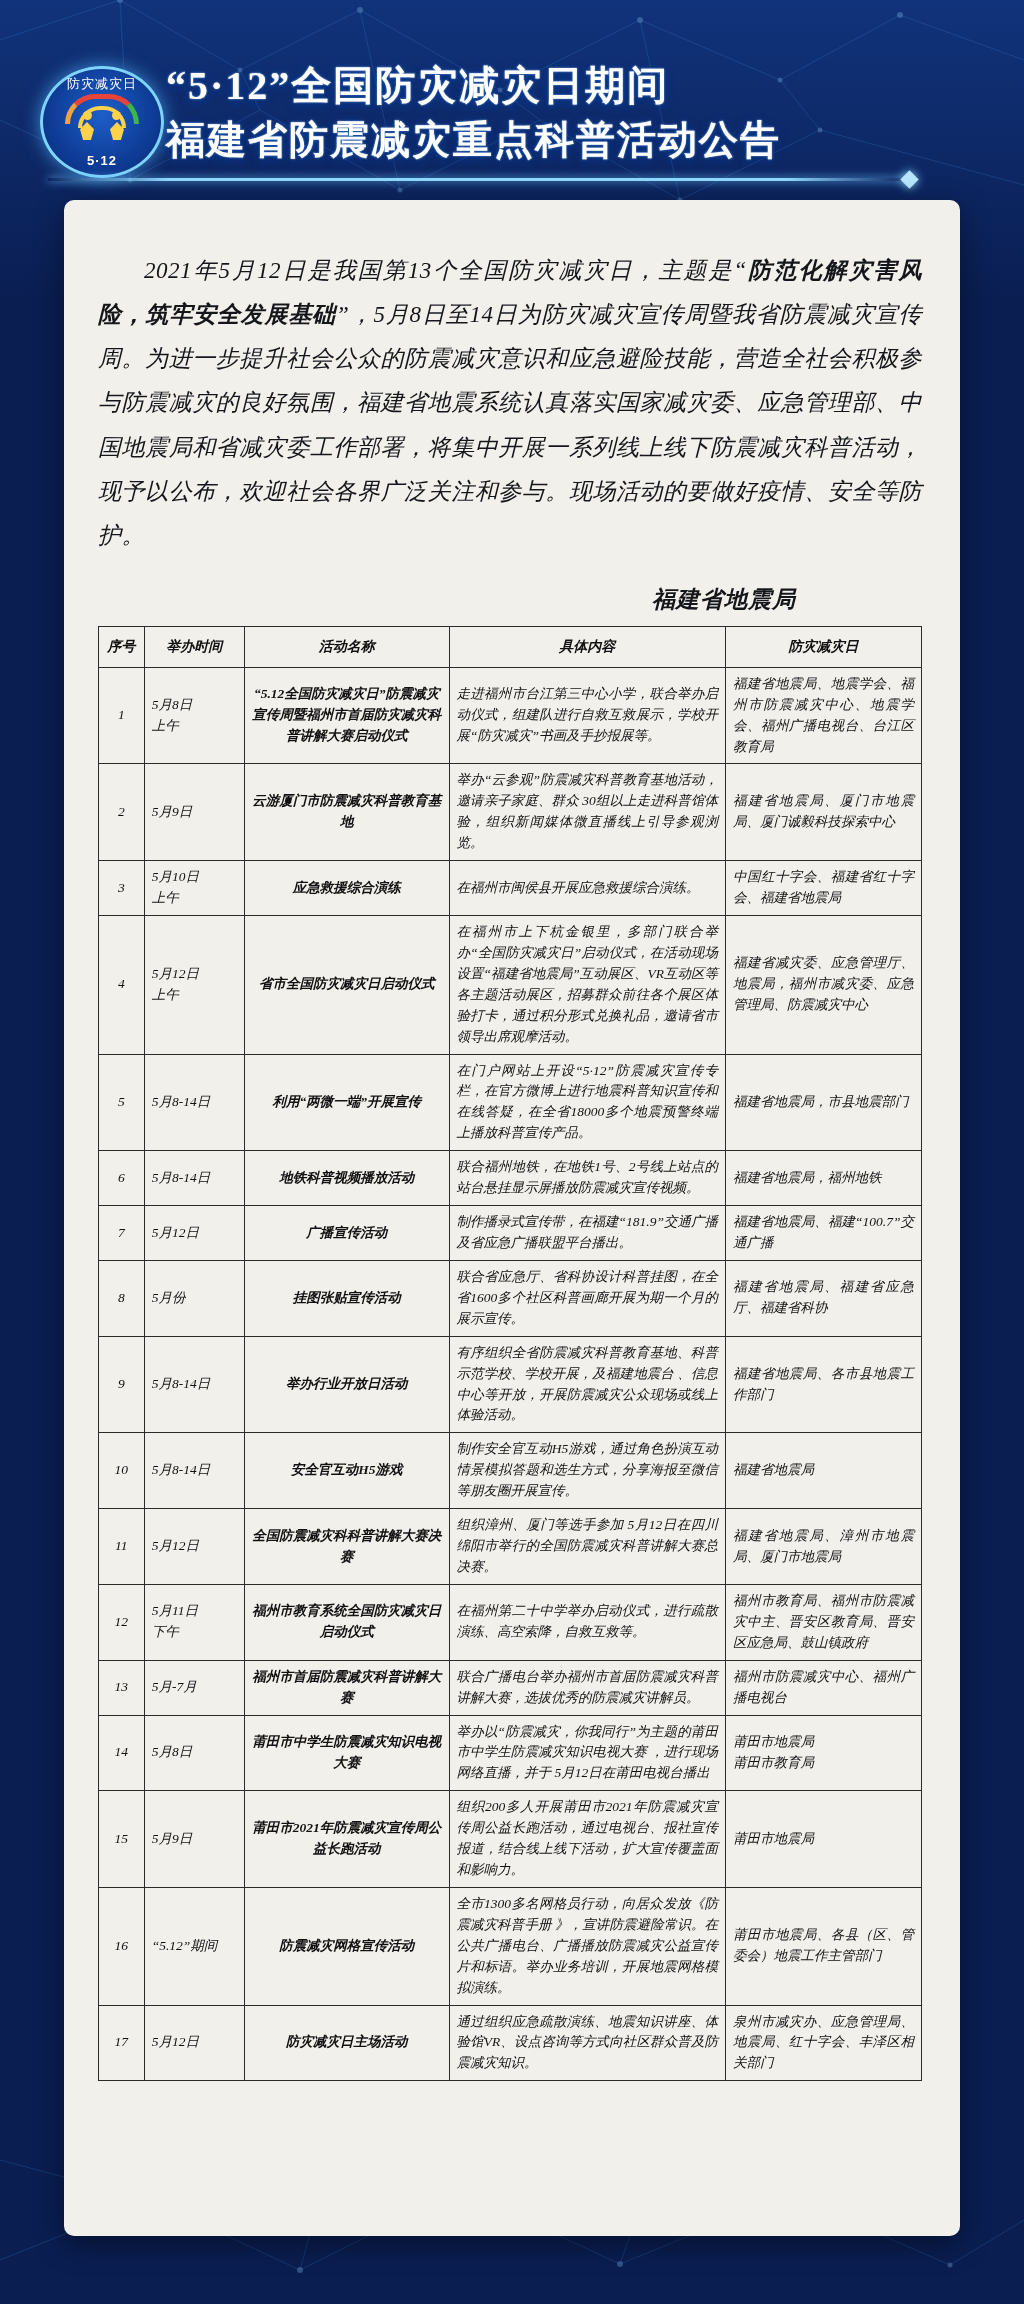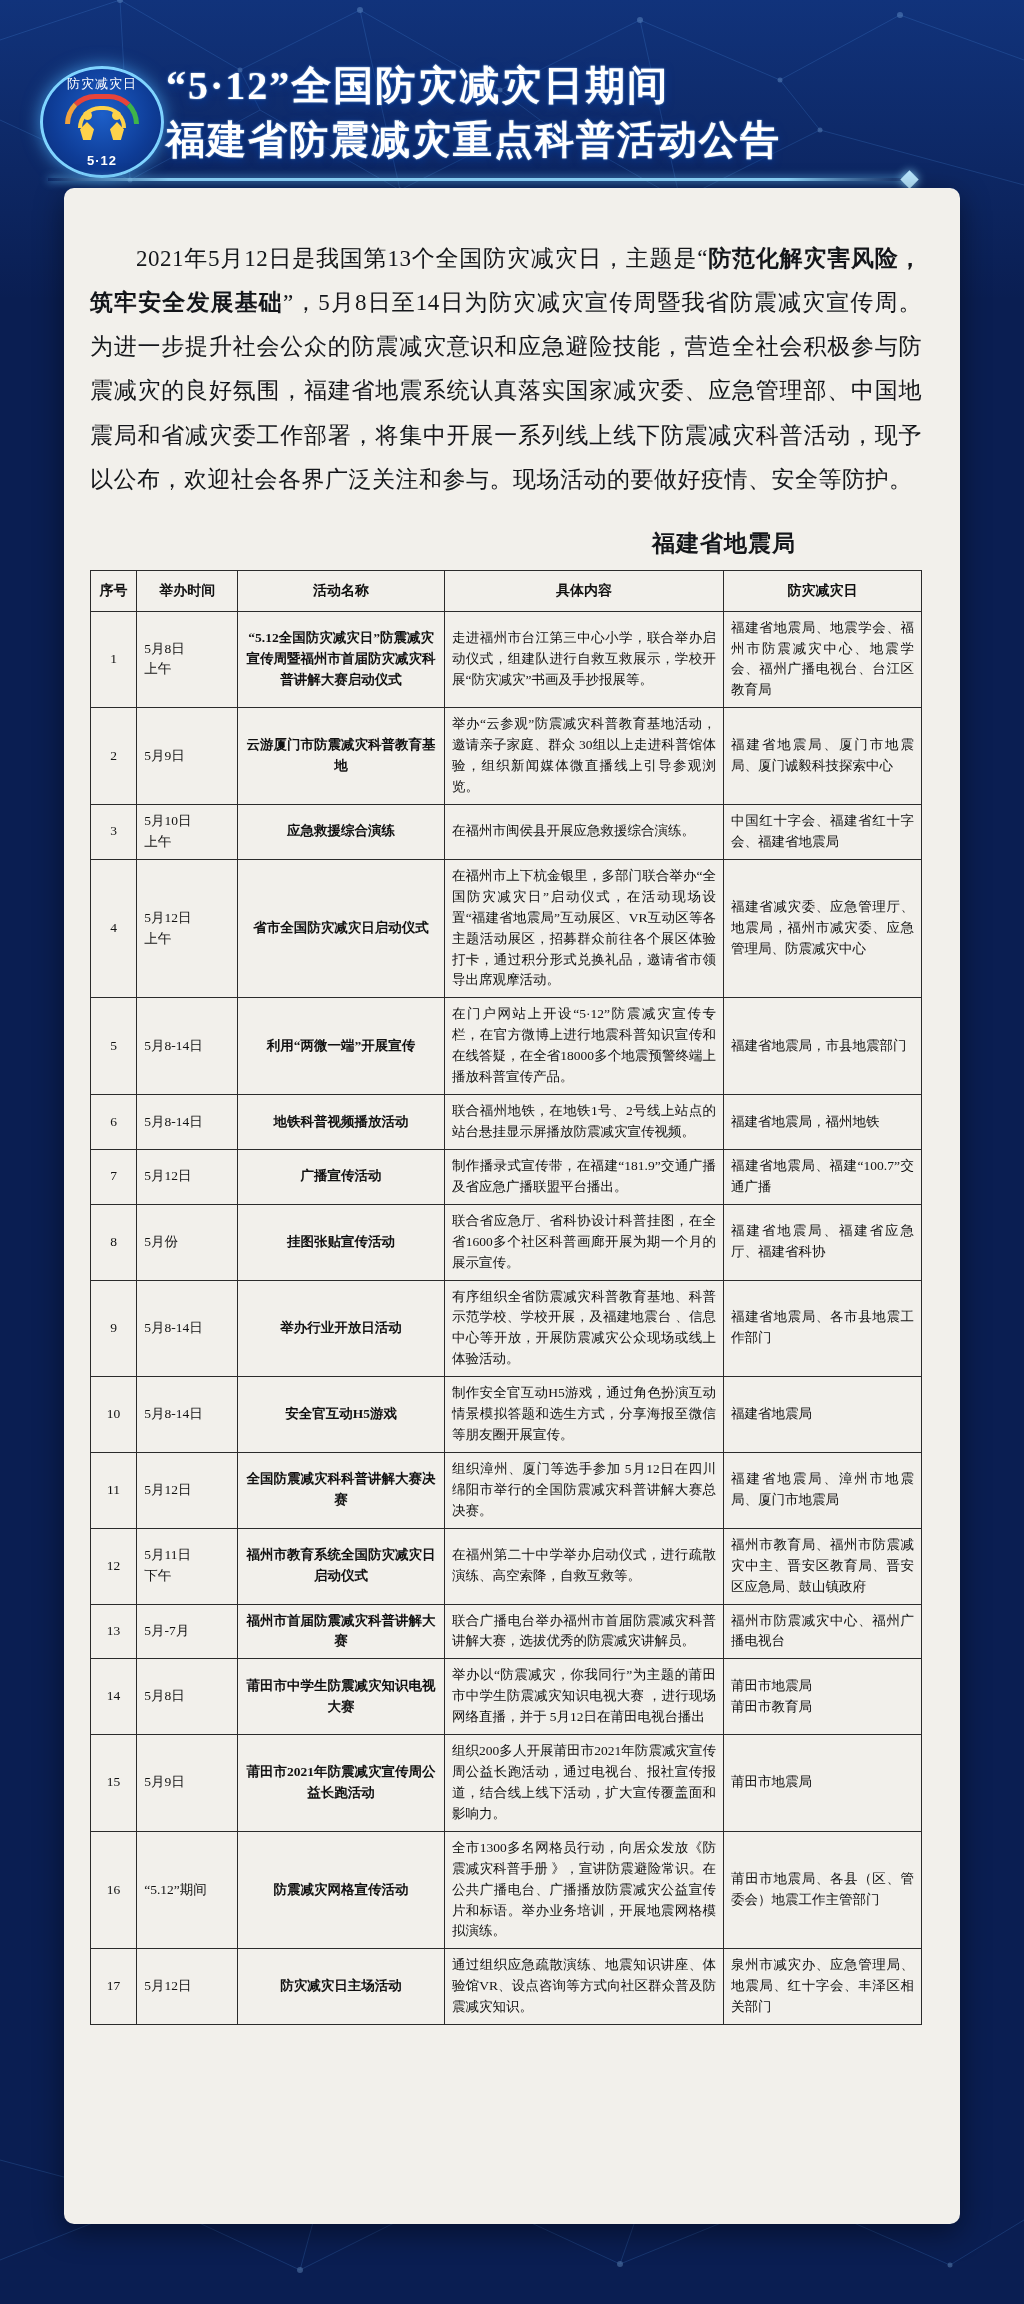--- a/index.html
+++ b/index.html
@@ -164,29 +164,30 @@
     right: -8px; top: -5px;
     width: 13px; height: 13px;
     background: #b9e7ff;
     transform: rotate(45deg);
     box-shadow: 0 0 10px #8fd8ff;
   }
 
   
   .paper {
     position: absolute;
-    top: 188px;
+    top: 200px;
     left: 64px;
     width: 896px;
     height: 2036px;
     background: #f2f0eb;
     border-radius: 10px;
     box-shadow: 0 8px 30px rgba(0,0,0,.45);
     box-sizing: border-box;
-    padding: 26px 38px 30px 26px;
+    padding: 26px 38px 30px 34px;
+    font-style: italic;
   }
   .intro {
     font-family: "Liberation Serif", serif;
     font-size: 23px;
     line-height: 1.92;
     color: #14161a;
     text-align: justify;
     text-indent: 2em;
     letter-spacing: .5px;
   }

